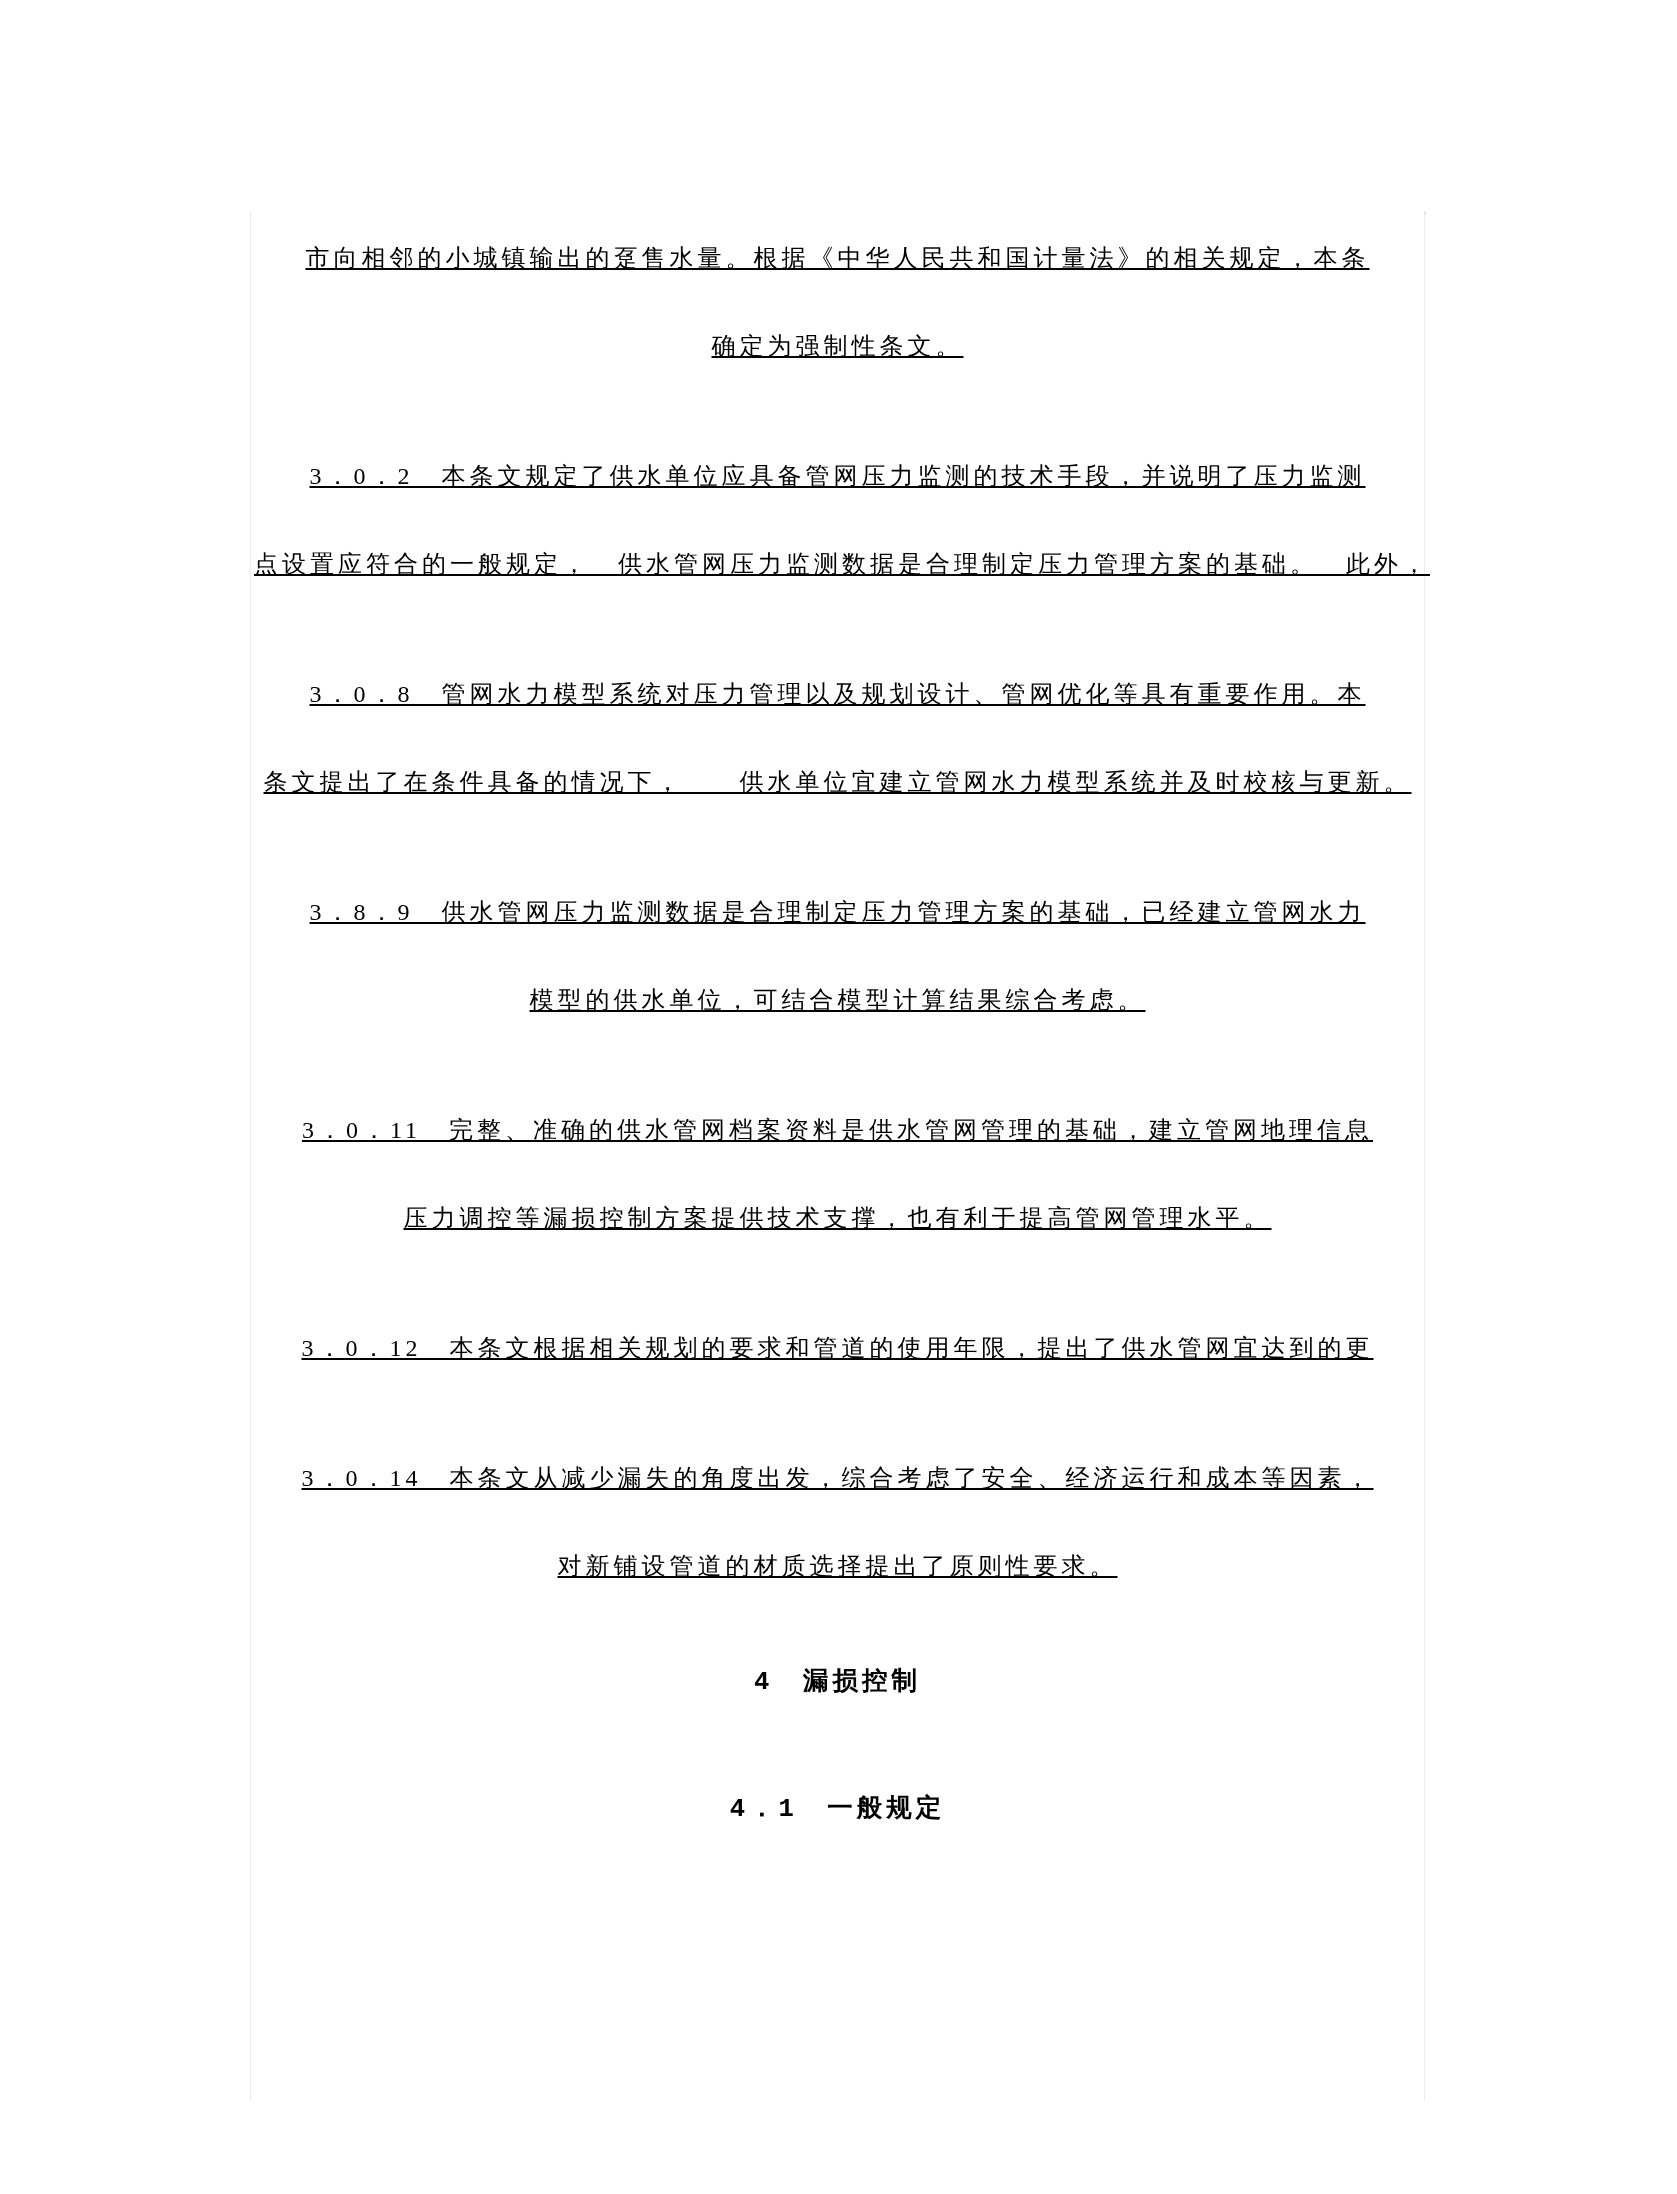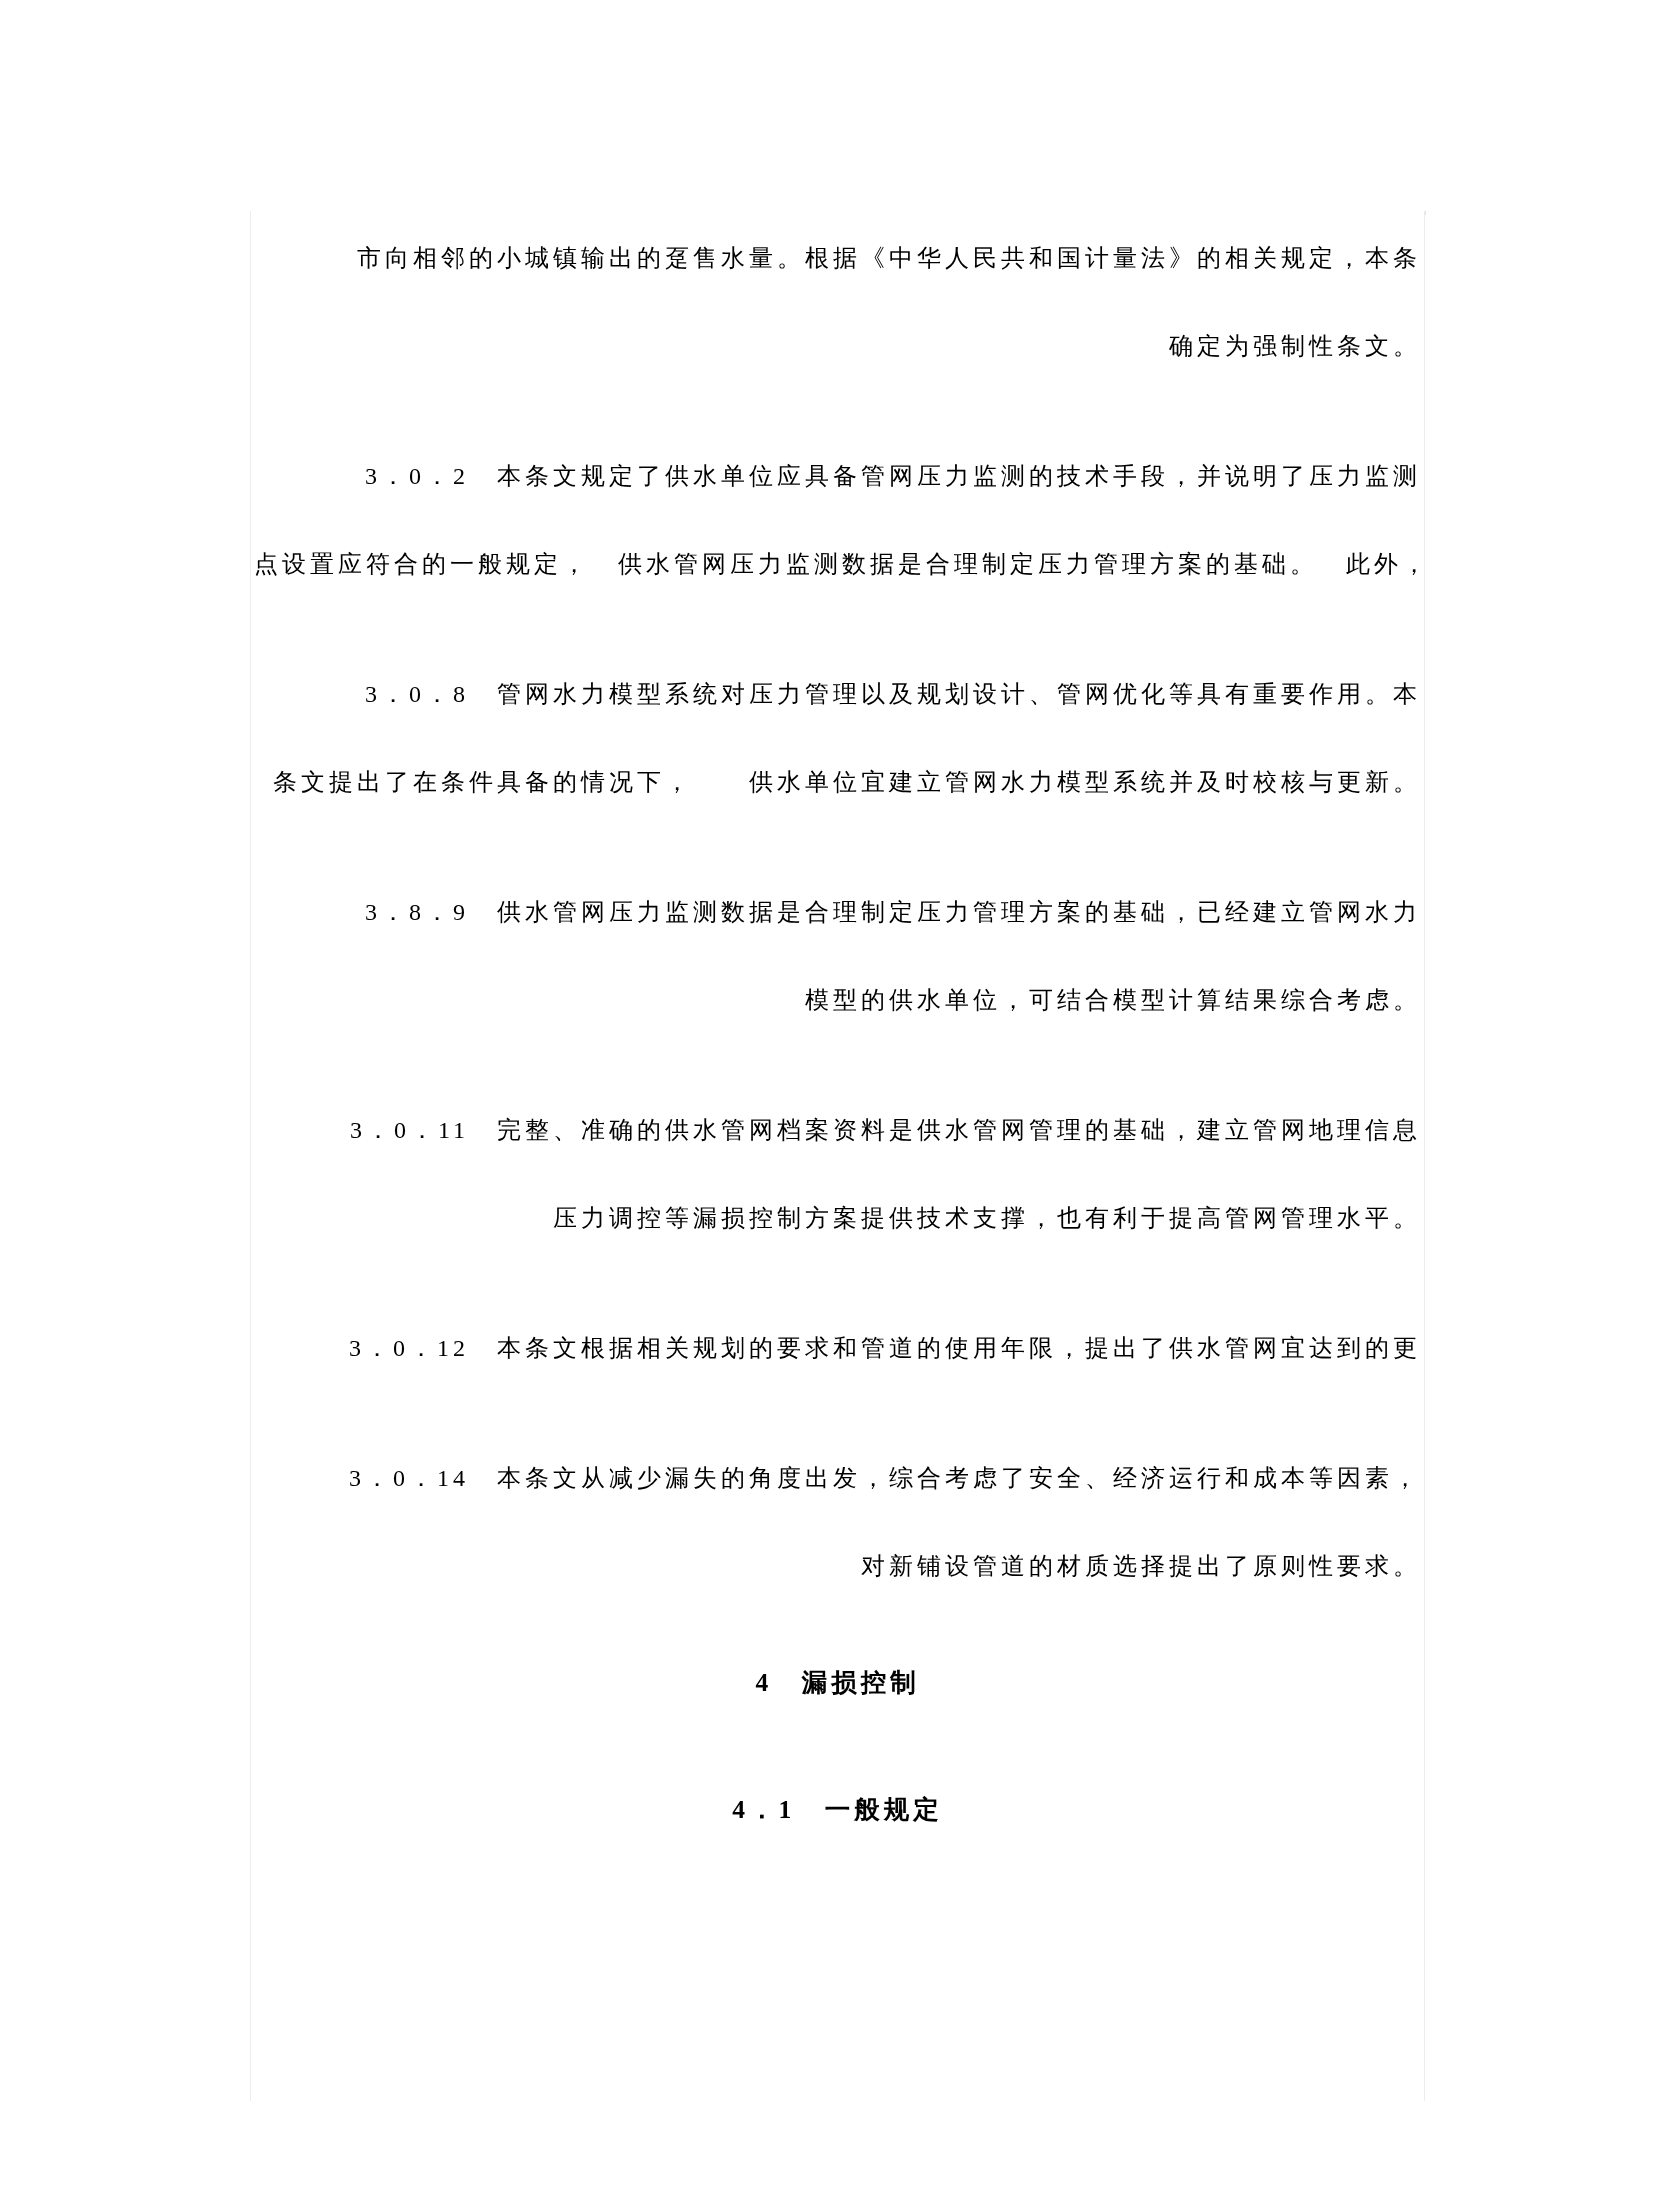--- a/index.html
+++ b/index.html
@@ -42,29 +42,31 @@
     width: 1167px;
   }
   .para {
     margin: 0 0 42px 0;
   }
   .line {
     font-size: 24px;
     line-height: 88px;
     letter-spacing: 4px;
     white-space: nowrap;
-    text-align: right;
+    text-align: center;
+    text-decoration: underline;
   }
   .heading {
     font-size: 25.5px;
     line-height: 88px;
     letter-spacing: 4px;
     font-weight: bold;
     text-align: center;
     white-space: nowrap;
+    font-family: Liberation Mono, monospace;
   }
   .heading.chapter {
     margin-top: -13px;
   }
   .heading.section {
     margin-top: 39px;
   }
 </style>
 </head>
 <body>

